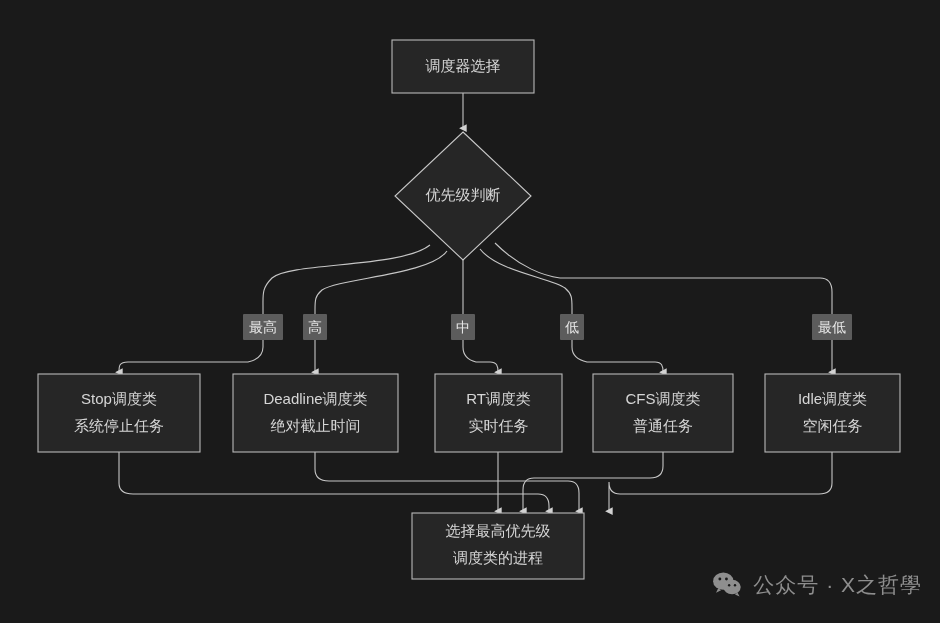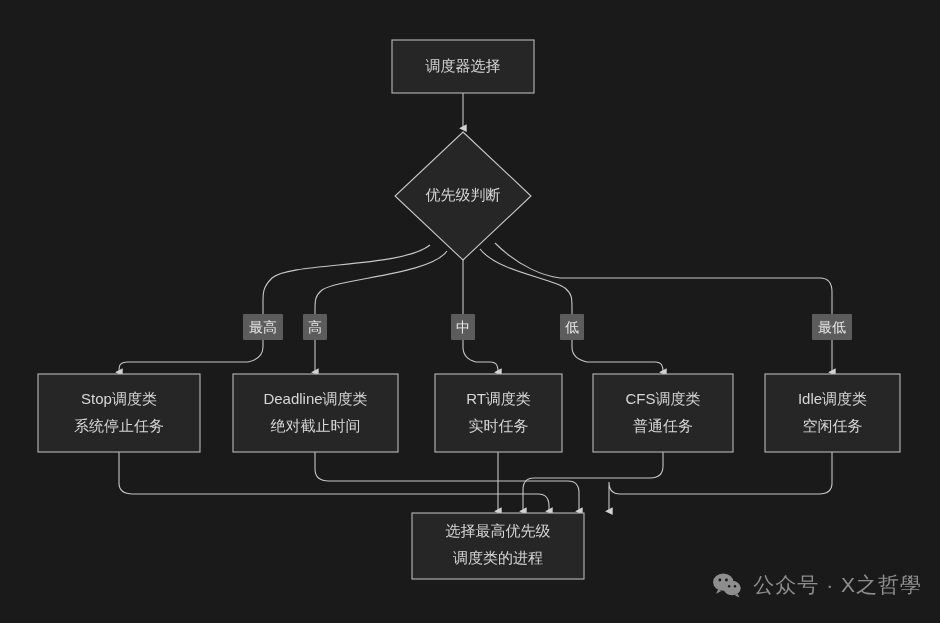--- a/index.html
+++ b/index.html
@@ -64,21 +64,20 @@
     font-size: 14px;
     text-anchor: middle;
     dominant-baseline: middle;
     white-space: pre;
   }
   .watermark {
     position: absolute;
     right: 18px;
     bottom: 24px;
     display: flex;
-    align-items: center;
     gap: 11px;
     color: #8e8e8e;
     font-size: 21px;
     letter-spacing: 1px;
     user-select: none;
   }
   .watermark .wm-icon {
     display: block;
     width: 30px;
     height: 26px;

